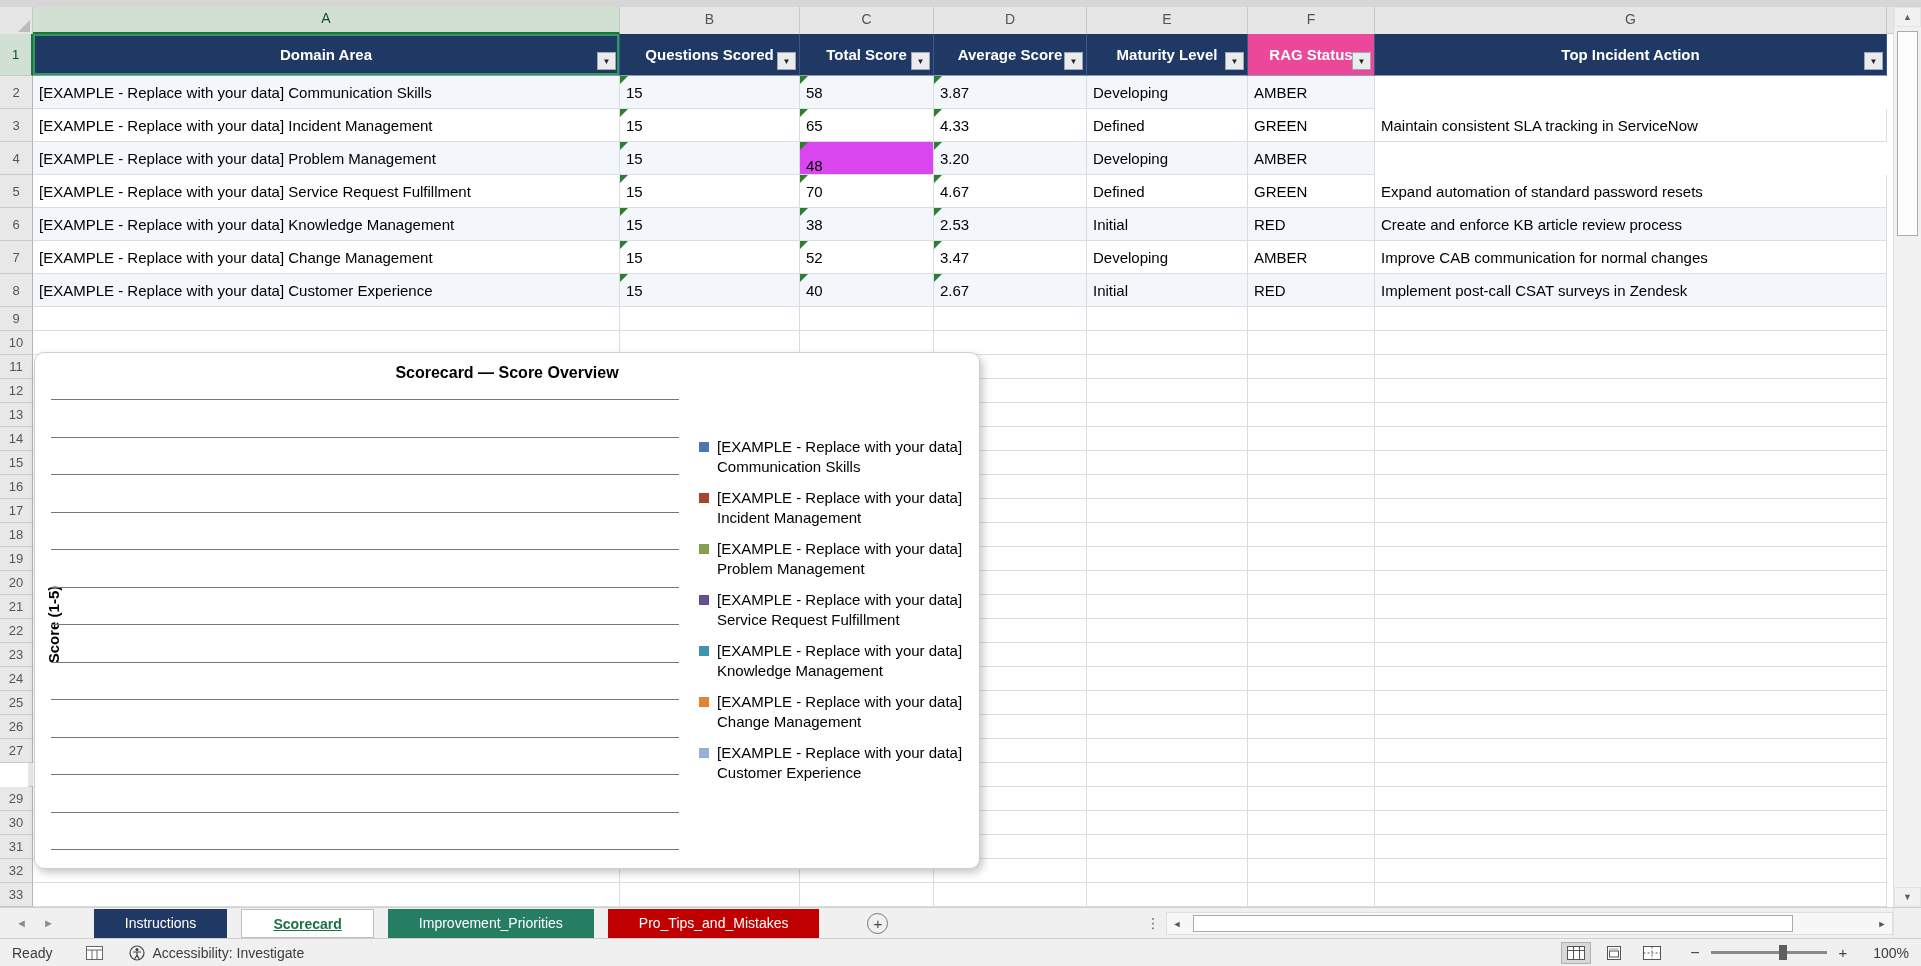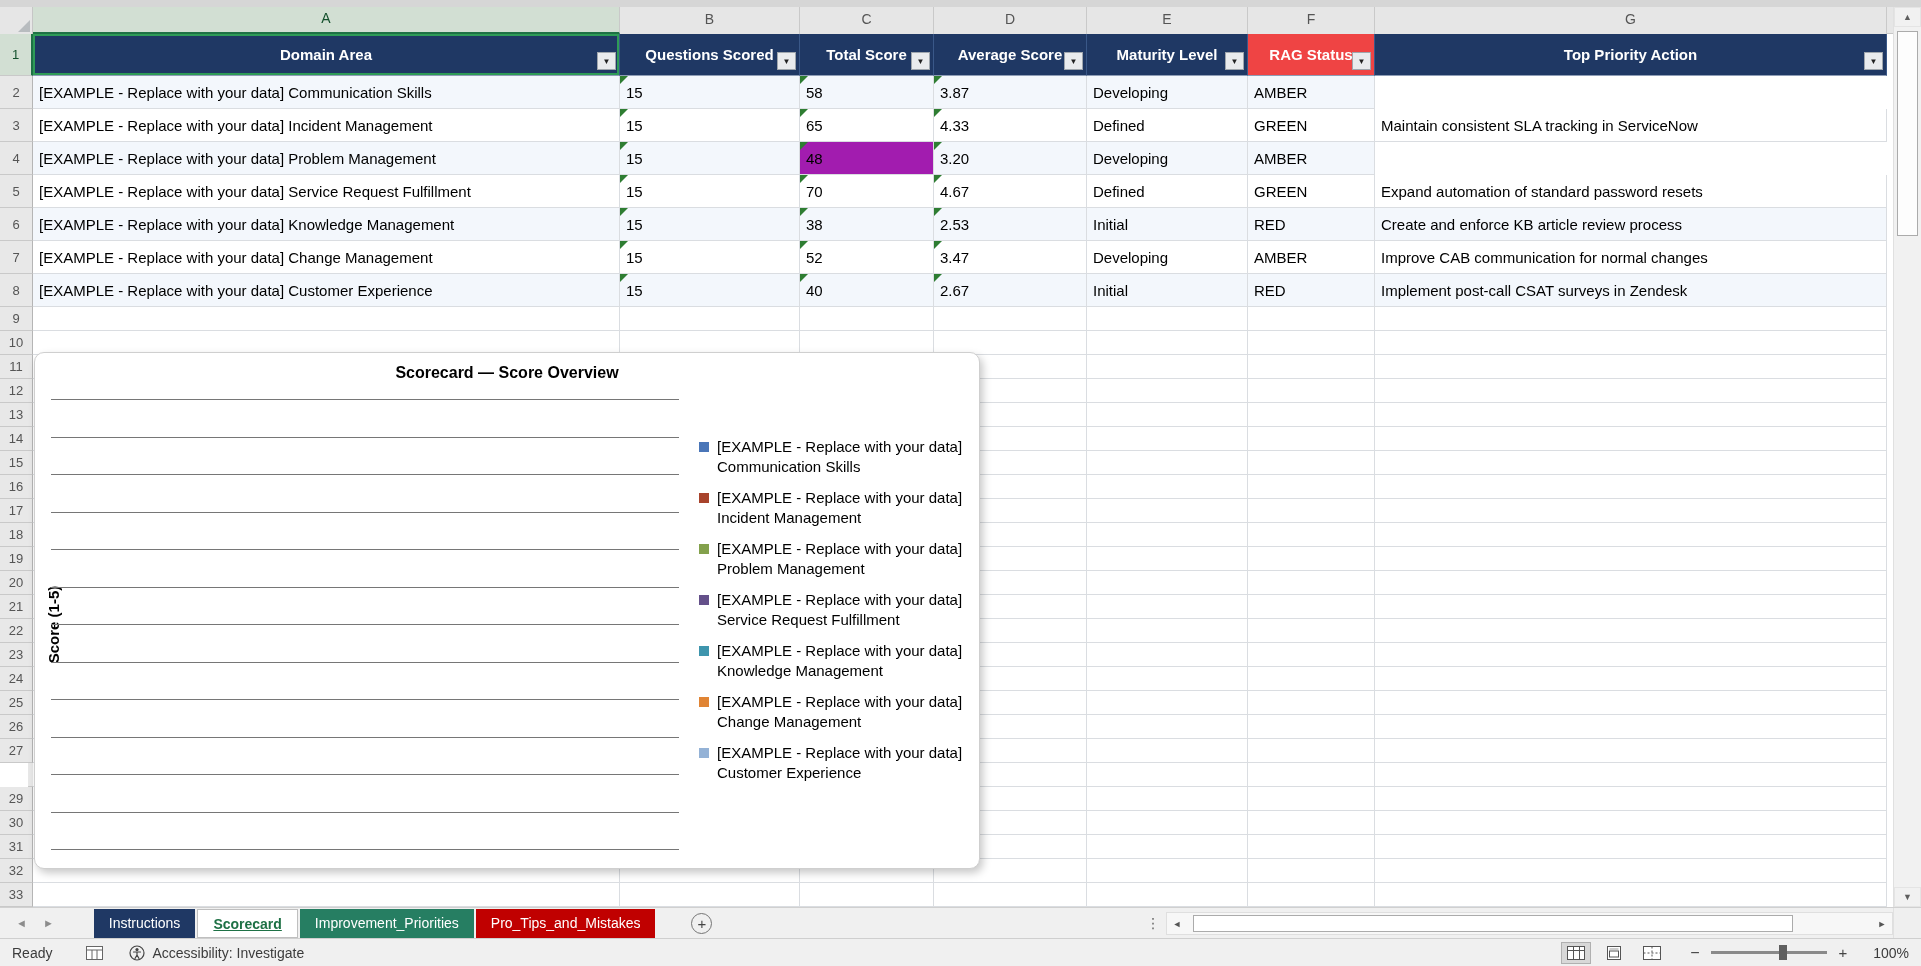--- a/index.html
+++ b/index.html
@@ -47,21 +47,21 @@
   
   .v-scroll{position:absolute;right:0;top:7px;width:28px;height:900px;background:#F1F1F1;border-left:1px solid #E0E0E0;display:flex;flex-direction:column}
   .vs-arrow{height:20px;display:flex;align-items:center;justify-content:center;font-size:9px;color:#5E5E5E;background:#F1F1F1;border:1px solid #E4E4E4}
   .vs-track{flex:1;position:relative}
   .vs-thumb{position:absolute;left:3px;right:3px;top:4px;height:205px;background:#FDFDFD;border:1px solid #ABABAB}
 
   
   .tab-bar{position:absolute;left:0;top:907px;width:1921px;height:31px;background:#F0F0F0;border-top:1px solid #D0D0D0;display:flex;align-items:center;position:absolute}
   .tabnav{color:#8C8C8C;font-size:11px;margin-left:16px}
   .tabs{display:flex;margin-left:40px;align-items:center}
-  .tab{height:29px;line-height:29px;padding:0 15px;font-size:14px;margin-right:2px;text-align:center}
+  .tab{height:29px;line-height:29px;padding:0 31px;font-size:14px;margin-right:14px;text-align:center}
   .tab.active{font-weight:bold;text-decoration:underline;border:1px solid #BFBFBF}
   .add-sheet{margin-left:34px;width:21px;height:21px;border:1px solid #757575;border-radius:50%;display:flex;align-items:center;justify-content:center;font-size:15px;color:#444}
   .splitter{position:absolute;left:1146px;top:7px;color:#666;font-size:14px}
   .h-scroll{position:absolute;left:1166px;top:4px;width:727px;height:23px;display:flex;align-items:center;background:#F7F7F7;border:1px solid #DFDFDF}
   .hs-arrow{width:20px;text-align:center;font-size:9px;color:#555}
   .hs-track{flex:1;height:100%;position:relative}
   .hs-thumb{position:absolute;left:6px;top:2px;width:600px;height:17px;background:#fff;border:1px solid #ABABAB}
   .scroll-corner{position:absolute;right:0;top:0;width:28px;height:31px;background:#EFEFEF;border-left:1px solid #E0E0E0}
 
   
@@ -150,26 +150,26 @@
             <div class="filter-btn">▼</div>
           </div>
           <div class="cell hcell" style="width: 153px; background: rgb(31, 56, 100);">
             <span>Average Score</span>
             <div class="filter-btn">▼</div>
           </div>
           <div class="cell hcell" style="width: 161px; background: rgb(31, 56, 100);">
             <span>Maturity Level</span>
             <div class="filter-btn">▼</div>
           </div>
-          <div class="cell hcell" style="width: 127px; background: #ef4444;">
+          <div class="cell hcell" style="width: 127px; background: #ec4899;">
             <span>RAG Status</span>
             <div class="filter-btn">▼</div>
           </div>
           <div class="cell hcell" style="width: 512px; background: rgb(31, 56, 100);">
-            <span>Top Priority Action</span>
+            <span>Top Incident Action</span>
             <div class="filter-btn">▼</div>
           </div>
         </div>
         <div class="row" style="height: 33px;">
           <div class="cell band" style="width: 587px; background: rgb(243, 247, 252);">
             <span>[EXAMPLE - Replace with your data] Communication Skills</span>
           </div>
           <div class="cell band" style="width: 180px; background: rgb(243, 247, 252);">
             <span>15</span>
             <div class="flag" style="border-top-color: rgb(46, 125, 50);"></div>
@@ -216,21 +216,21 @@
           </div>
         </div>
         <div class="row" style="height: 33px;">
           <div class="cell band" style="width: 587px; background: rgb(243, 247, 252);">
             <span>[EXAMPLE - Replace with your data] Problem Management</span>
           </div>
           <div class="cell band" style="width: 180px; background: rgb(243, 247, 252);">
             <span>15</span>
             <div class="flag" style="border-top-color: rgb(46, 125, 50);"></div>
           </div>
-          <div class="cell band" style="width: 134px; background: #a21caf;">
+          <div class="cell band" style="width: 134px; background: #d946ef; align-items: flex-end;">
             <span>48</span>
             <div class="flag" style="border-top-color: rgb(46, 125, 50);"></div>
           </div>
           <div class="cell band" style="width: 153px; background: rgb(243, 247, 252);">
             <span>3.20</span>
             <div class="flag" style="border-top-color: rgb(46, 125, 50);"></div>
           </div>
           <div class="cell band" style="width: 161px; background: rgb(243, 247, 252);">
             <span>Developing</span>
           </div>

